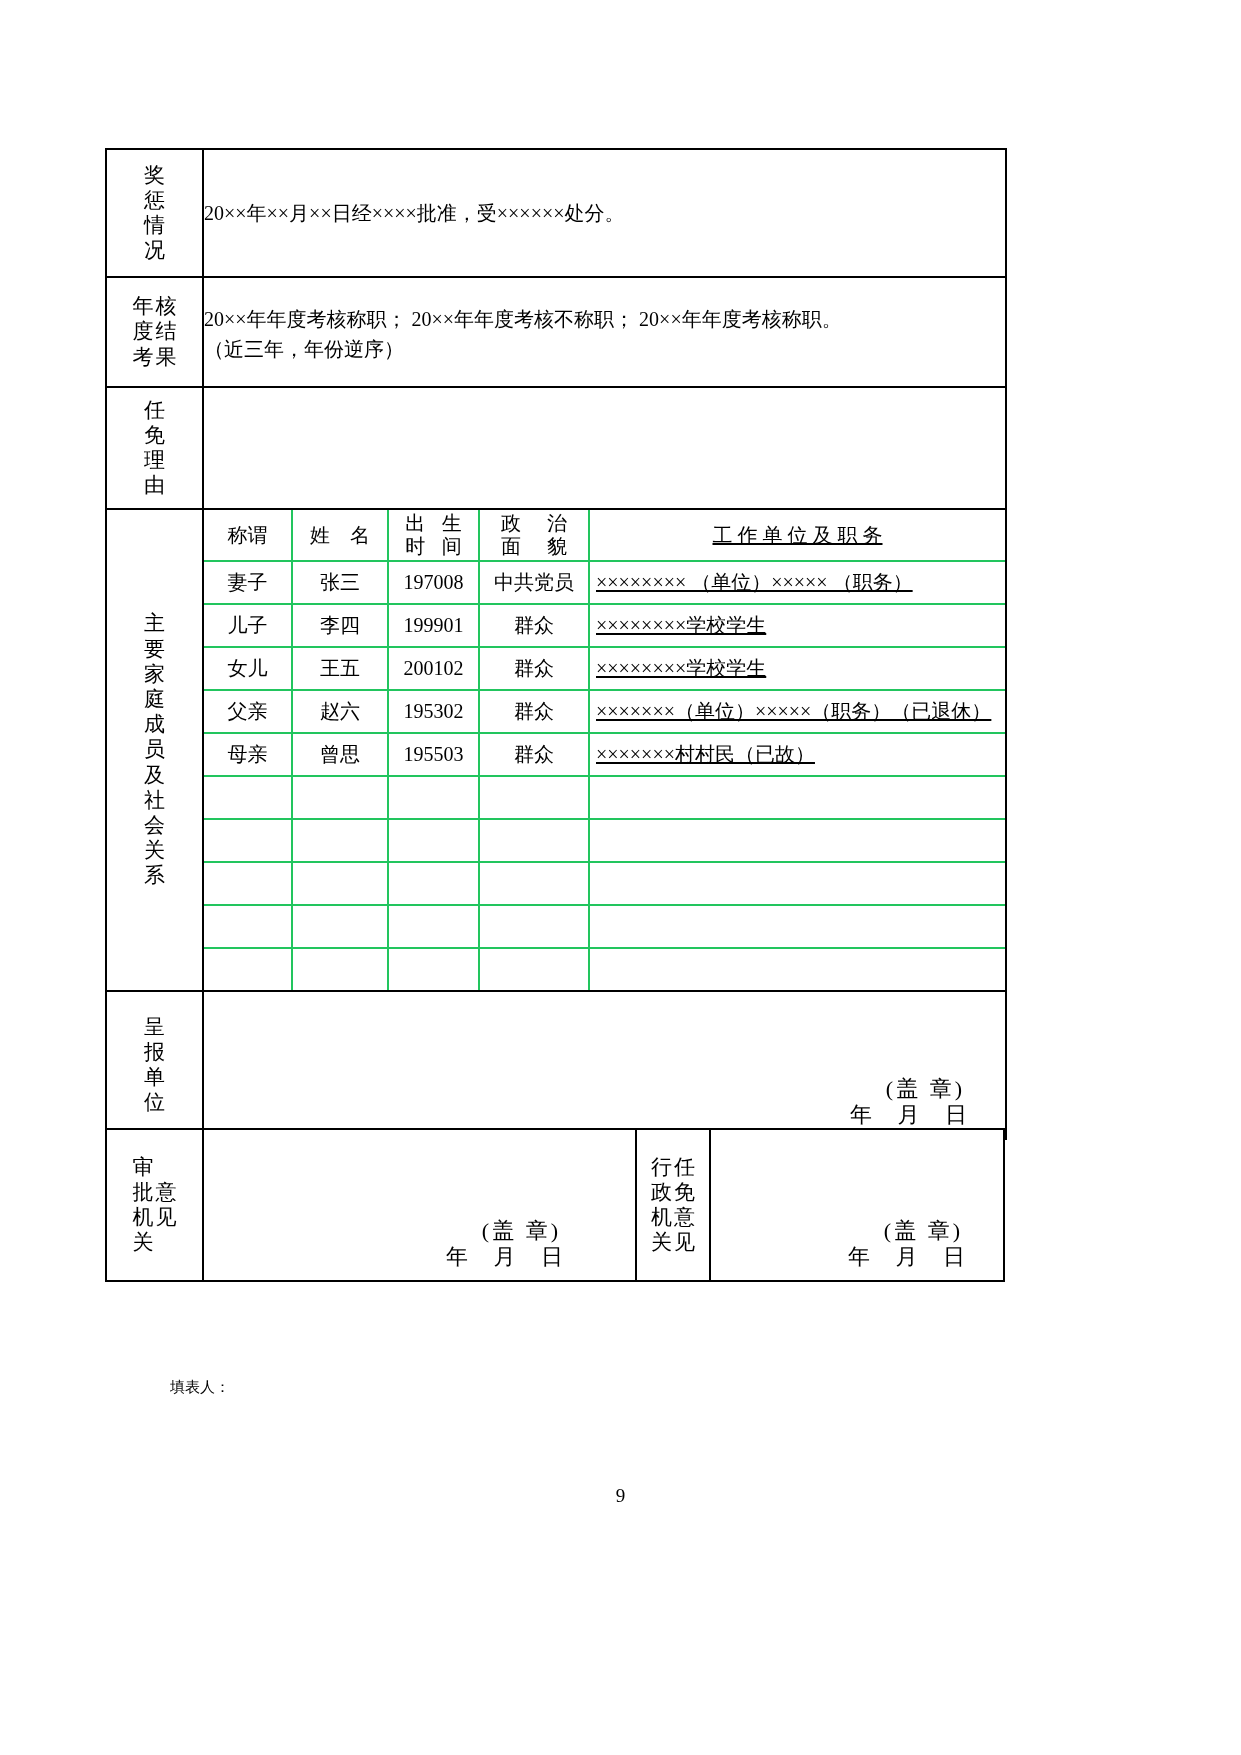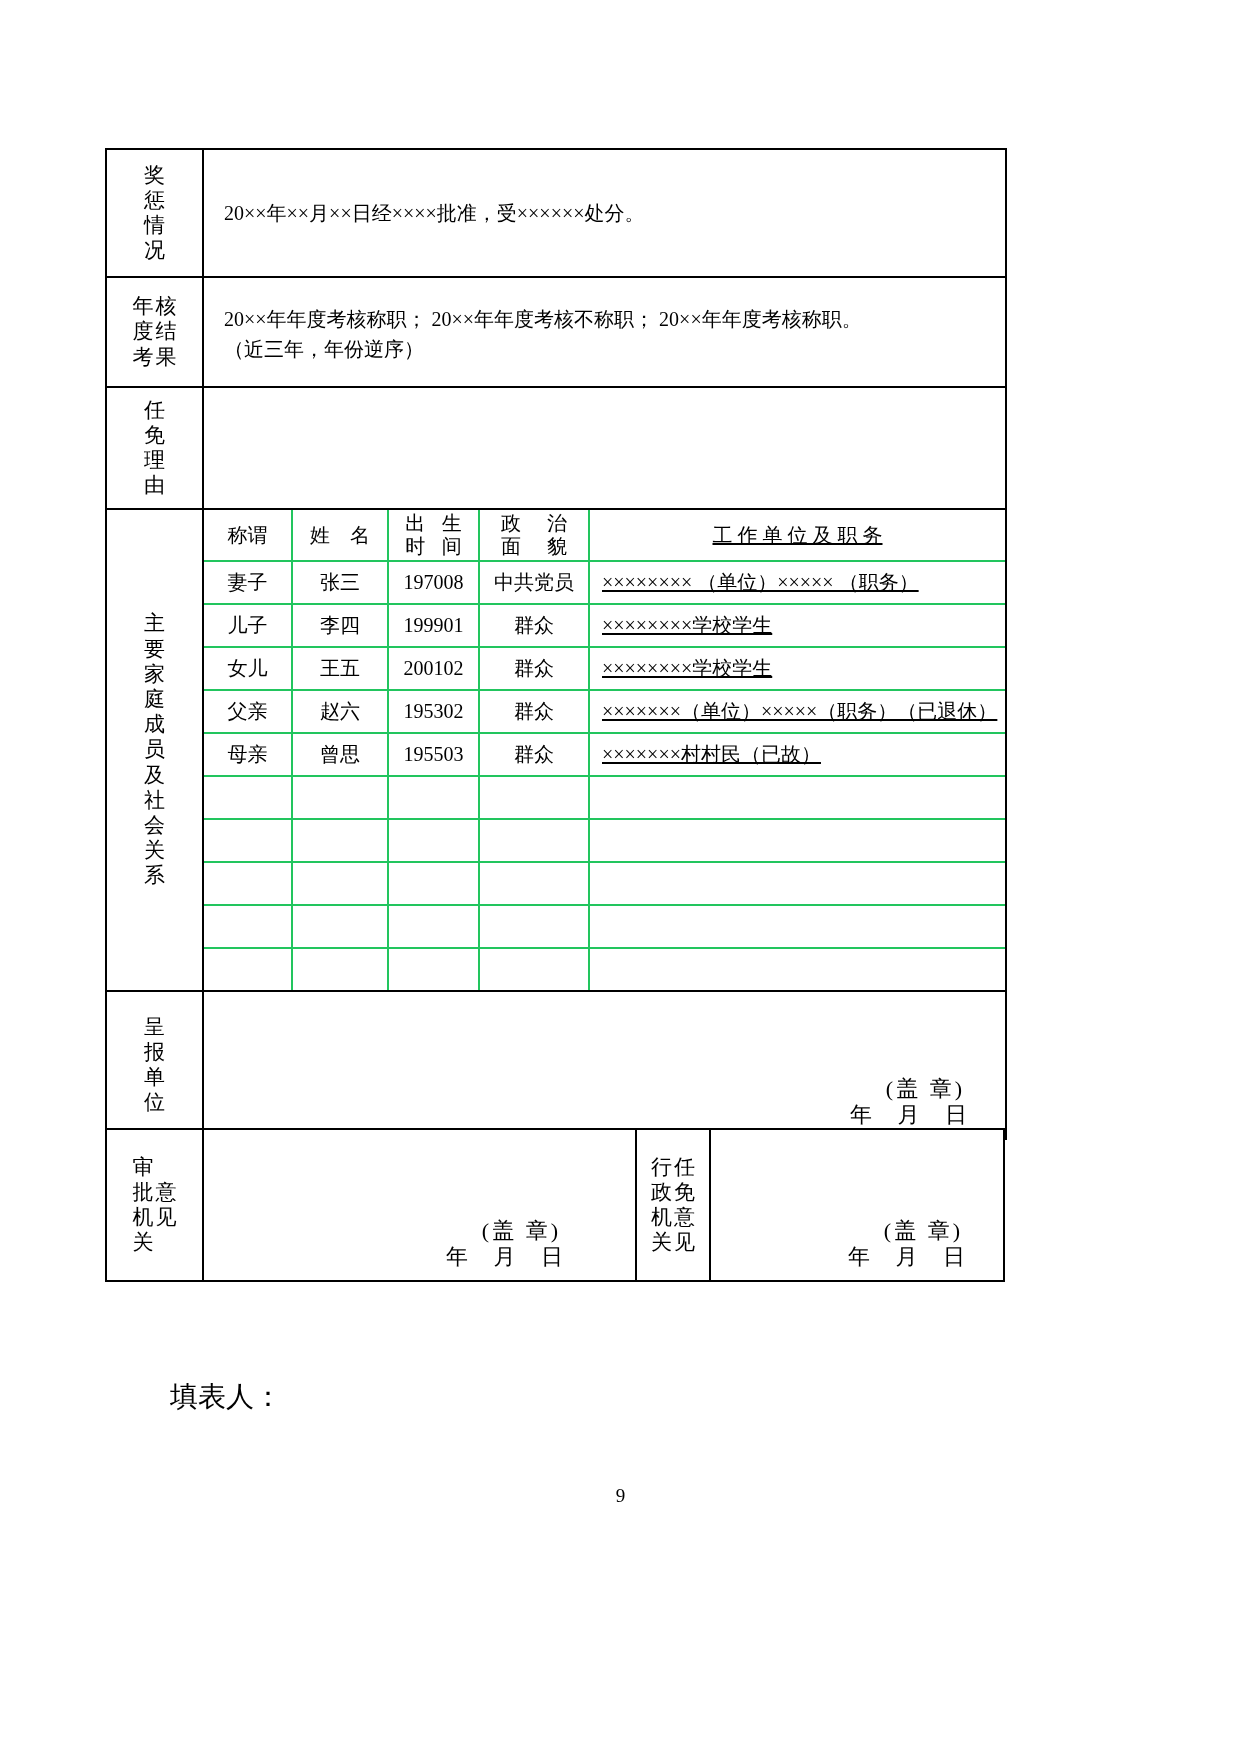--- a/index.html
+++ b/index.html
@@ -56,40 +56,40 @@
   }
   .vcol {
     display: flex;
     flex-direction: column;
     align-items: center;
     justify-content: center;
   }
   .vcol span { display: block; line-height: 1.2; }
 
   .cell-body {
-    padding: 10px 20px;
+    padding: 10px 0;
     font-size: 20px;
     line-height: 1.5;
   }
 
   
   .fam-wrap { padding: 0; }
   .fam {
     width: 100%;
     border-collapse: collapse;
     table-layout: fixed;
   }
   .fam td {
     border: 2px solid #22c55e;
     height: 41px;
     font-size: 20px;
     text-align: center;
     padding: 0 2px;
   }
-  .fam td.left { text-align: left; padding-left: 12px; margin-top: 44px; }
+  .fam td.left { text-align: left; padding-left: 6px; margin-top: 44px; }
   .fam tr:first-child td { border-top: none; }
   .fam tr td:first-child { border-left: none; }
   .fam tr td:last-child { border-right: none; text-decoration: underline; }
   .fam tr:last-child td { border-bottom: none; }
 
   .hdr-two {
     display: flex;
     flex-direction: column;
     line-height: 1.15;
     font-size: 20px;
@@ -118,21 +118,21 @@
     right: 28px;
     bottom: 6px;
     letter-spacing: 1px;
   }
   .ymd span { margin: 0 9px; }
 
   
   .footer {
     position: absolute;
     left: 105px;
-    font-size: 28px;
+    font-size: 15px;
     line-height: 1.6;
     text-align: center;
   }
   .f1 { top: 1375px; left: 170px; }
   .f2 { top: 1425px; left: 170px; }
   .pagenum {
     position: absolute;
     top: 1485px;
     left: 0;
     width: 1241px;

